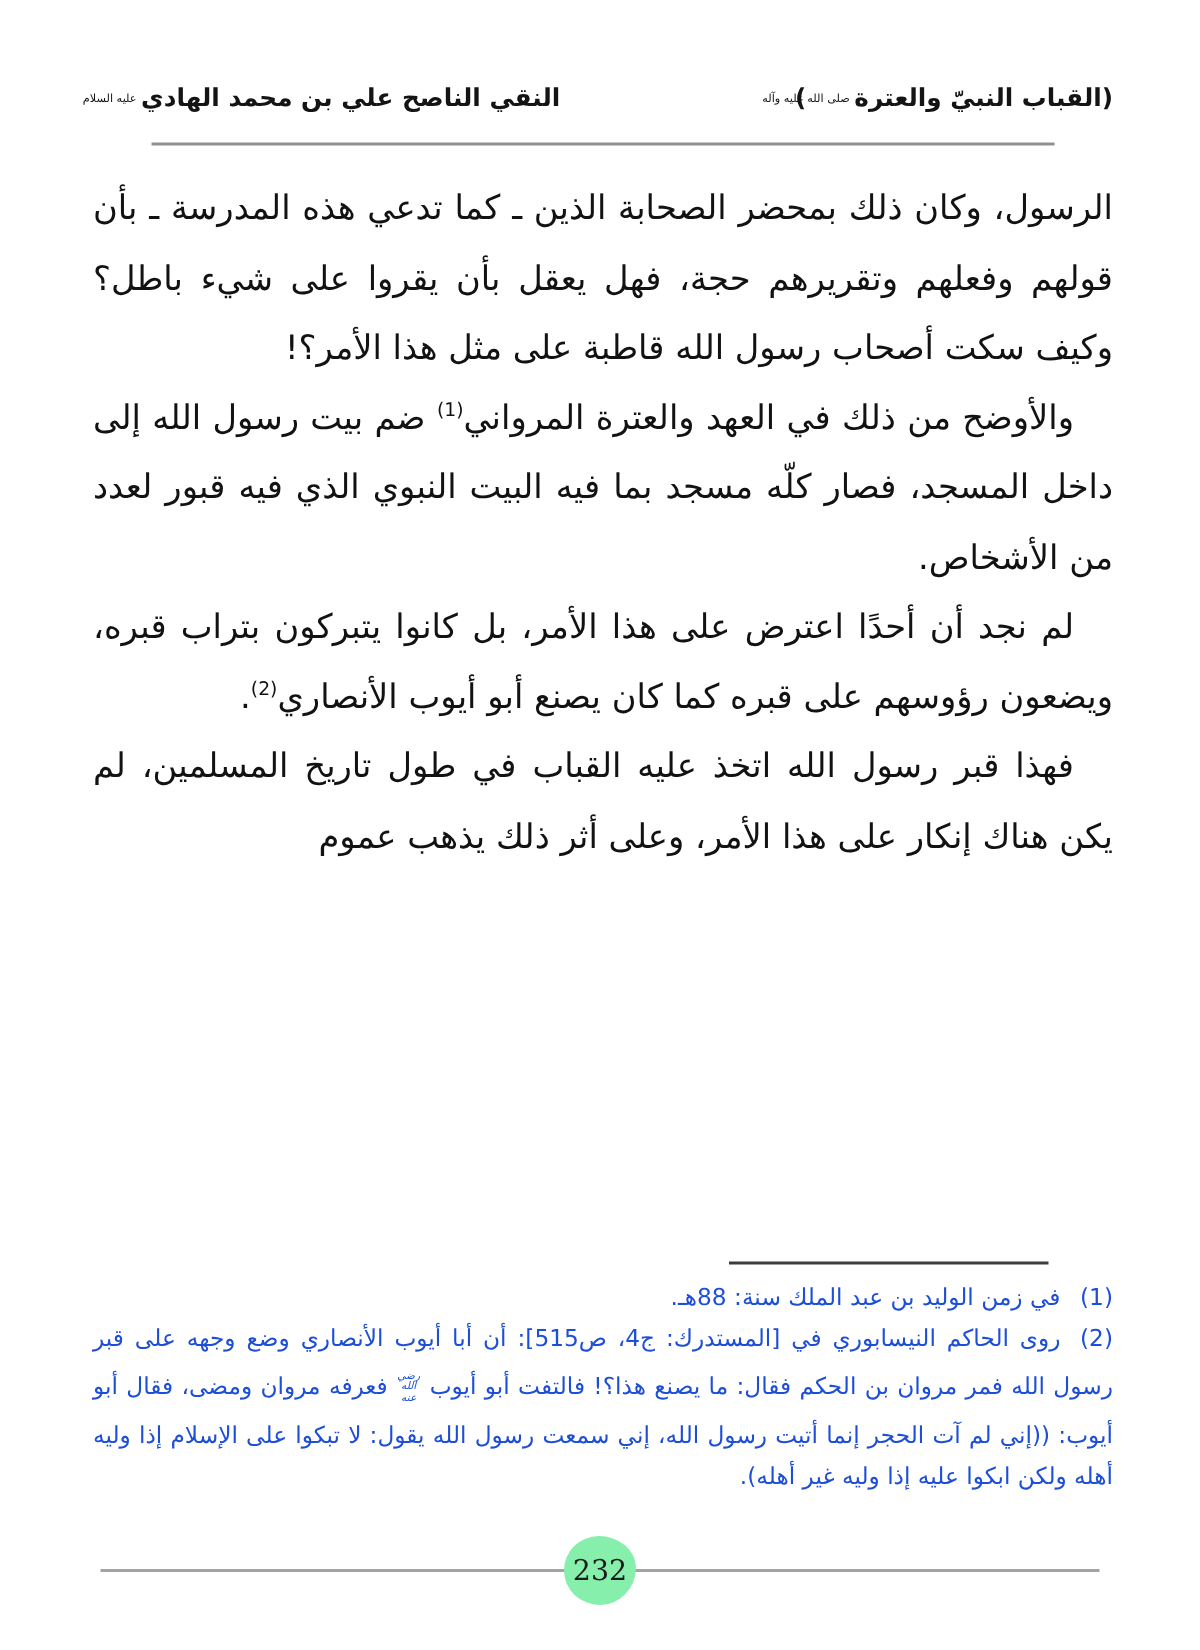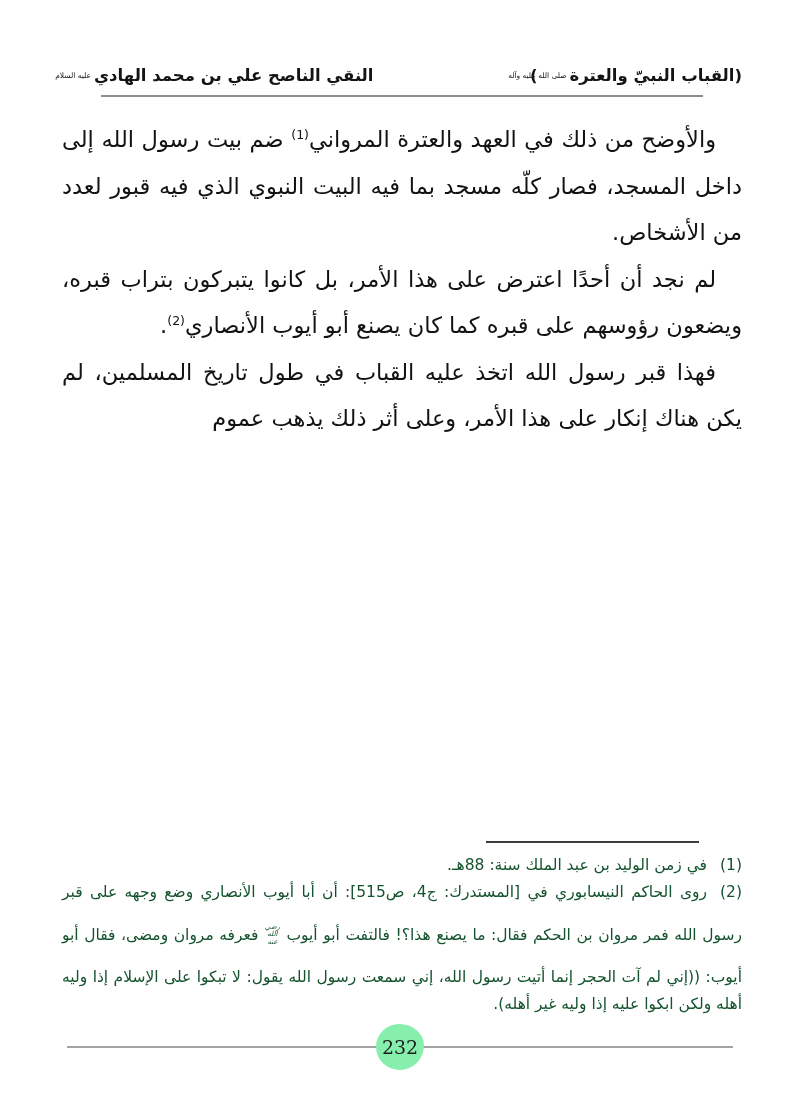--- a/index.html
+++ b/index.html
@@ -38,21 +38,21 @@
     height: 2px;
     background: #8f8f8f;
   }
 
   
   .hon {
     display: inline-block;
     vertical-align: middle;
     text-align: center;
     font-weight: normal;
-    margin: 18px 3px;
+    margin: 8px 3px;
   }
   .hon-body { width: 32px; font-size: 9px;   line-height: 1.1; }
   .hon-hdr  { width: 26px; font-size: 7.5px; line-height: 1.1; }
   .hon-fn   { width: 22px; font-size: 7px;   line-height: 1.05; font-style: italic; }
 
   
   .body-text {
     position: absolute;
     top: 116px;
     right: 58px;
@@ -83,21 +83,21 @@
   }
   .footnotes {
     position: absolute;
     top: 852px;
     right: 58px;
     left: 62px;
     direction: rtl;
     text-align: justify;
     font-size: 15.5px;
     line-height: 27px;
-    color: #14532d;
+    color: #1d4ed8;
   }
   .fn-num { margin-left: 13px; }
 
   
   .footer-line {
     position: absolute;
     top: 1046px;
     left: 67px;
     width: 666px;
     height: 2px;
@@ -130,20 +130,21 @@
     <div>
       <span>(القباب النبيّ والعترة</span><span class="hon hon-hdr">صلى الله عليه وآله</span><span>)</span>
     </div>
     <div>
       <span>النقي الناصح علي بن محمد الهادي</span><span class="hon hon-hdr">عليه السلام</span>
     </div>
   </header>
   <div class="header-rule"></div>
 
   <main class="body-text">
+    <p class="no-indent"><span>الرسول، وكان ذلك بمحضر الصحابة الذين ـ كما تدعي هذه المدرسة ـ بأن قولهم وفعلهم وتقريرهم حجة، فهل يعقل بأن يقروا على شيء باطل؟ وكيف سكت أصحاب رسول الله قاطبة على مثل هذا الأمر؟!</span></p>
     <p><span>والأوضح من ذلك في العهد والعترة المرواني</span><sup class="note">(1)</sup><span> ضم بيت رسول الله إلى داخل المسجد، فصار كلّه مسجد بما فيه البيت النبوي الذي فيه قبور لعدد من الأشخاص.</span></p>
     <p><span>لم نجد أن أحدًا اعترض على هذا الأمر، بل كانوا يتبركون بتراب قبره، ويضعون رؤوسهم على قبره كما كان يصنع أبو أيوب الأنصاري</span><sup class="note">(2)</sup><span>.</span></p>
     <p><span>فهذا قبر رسول الله اتخذ عليه القباب في طول تاريخ المسلمين، لم يكن هناك إنكار على هذا الأمر، وعلى أثر ذلك يذهب عموم</span></p>
   </main>
 
   <div class="fn-rule"></div>
 
   <section class="footnotes">
     <p><span class="fn-num">(1)</span><span>في زمن الوليد بن عبد الملك سنة: 88هـ.</span></p>
     <p><span class="fn-num">(2)</span><span>روى الحاكم النيسابوري في [المستدرك: ج4، ص515]: أن أبا أيوب الأنصاري وضع وجهه على قبر رسول الله فمر مروان بن الحكم فقال: ما يصنع هذا؟! فالتفت أبو أيوب</span><span class="hon hon-fn">رضي الله عنه</span><span>فعرفه مروان ومضى، فقال أبو أيوب: ((إني لم آت الحجر إنما أتيت رسول الله، إني سمعت رسول الله يقول: لا تبكوا على الإسلام إذا وليه أهله ولكن ابكوا عليه إذا وليه غير أهله).</span></p>

